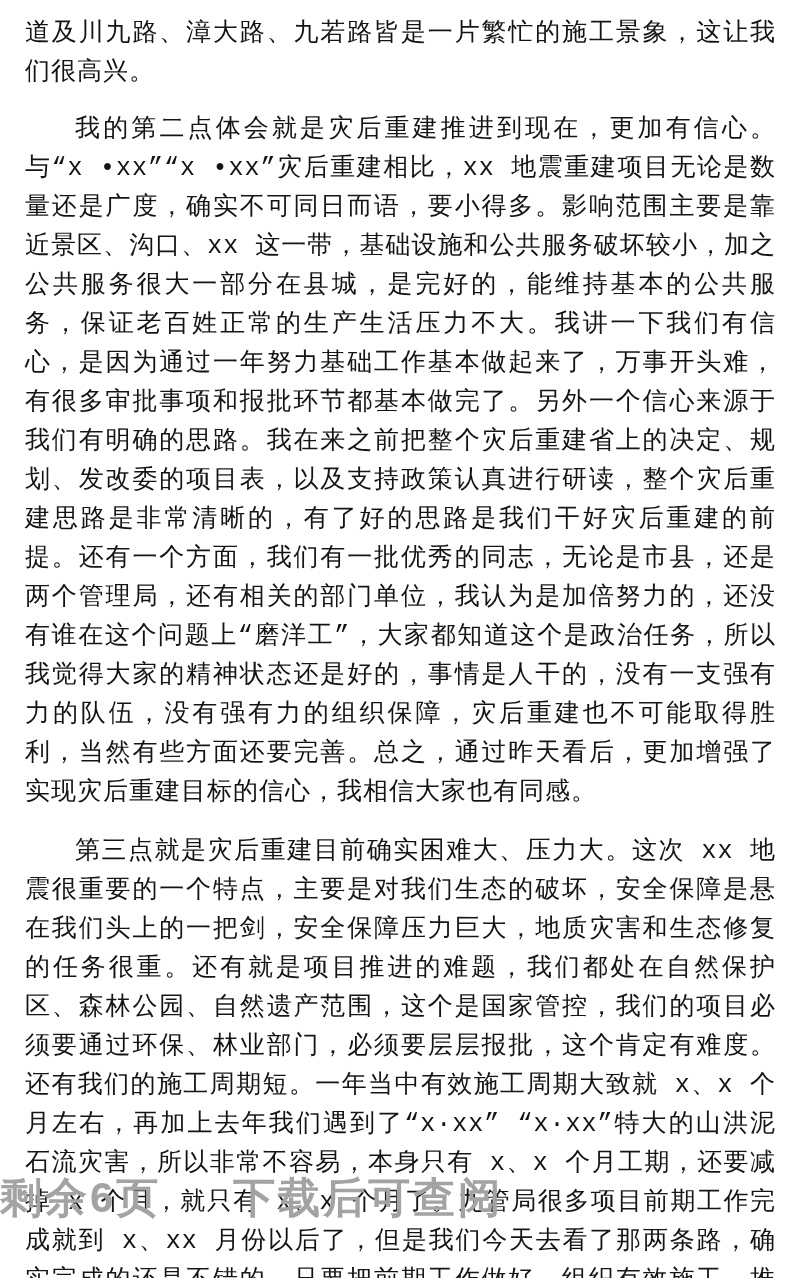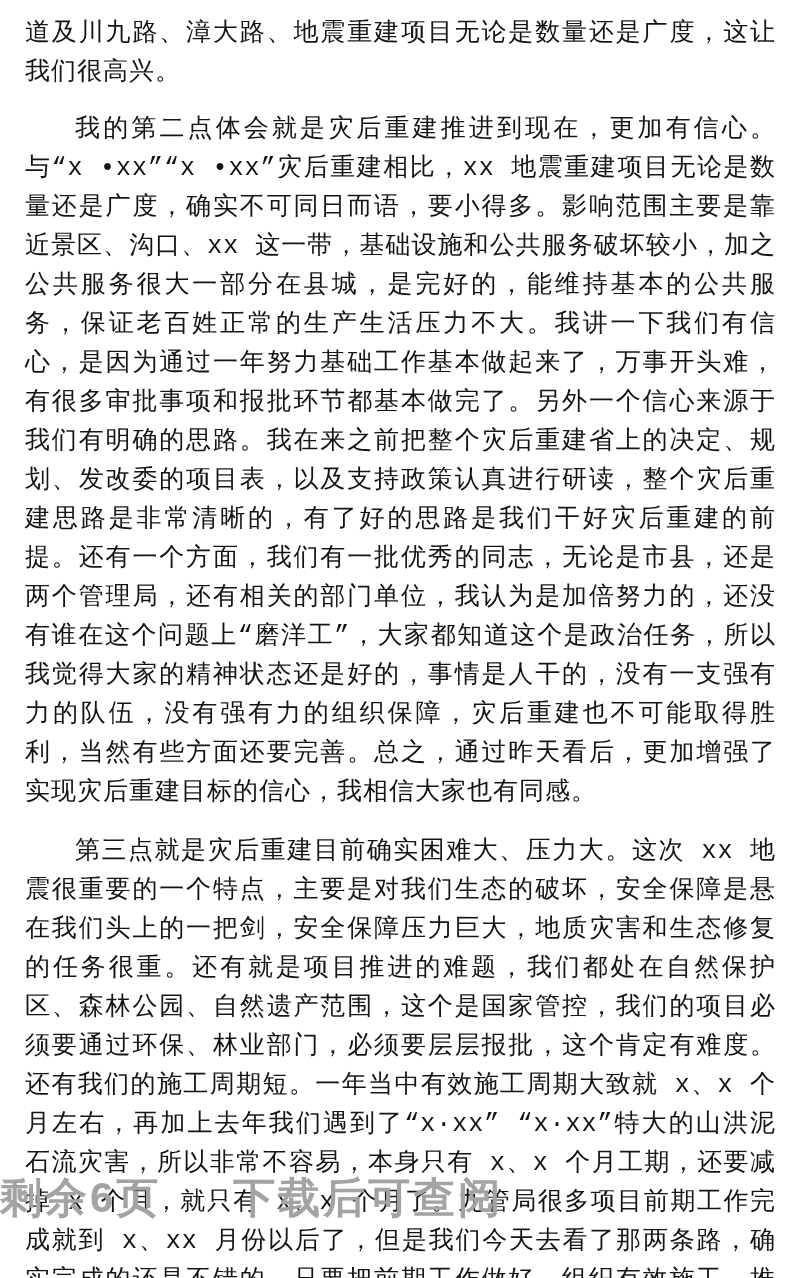--- a/index.html
+++ b/index.html
@@ -51,21 +51,21 @@
     display: inline-block;
     width: 72px;
   }
 </style>
 </head>
 <body>
 
 <div class="page">
 
   <div class="doc-body">
-    <p>道及川九路、漳大路、地震重建项目无论是数量还是广度，这让我们很高兴。</p>
+    <p>道及川九路、漳大路、九若路皆是一片繁忙的施工景象，这让我们很高兴。</p>
     <p class="indent">我的第二点体会就是灾后重建推进到现在，更加有信心。与“x •xx”“x •xx”灾后重建相比，xx 地震重建项目无论是数量还是广度，确实不可同日而语，要小得多。影响范围主要是靠近景区、沟口、xx 这一带，基础设施和公共服务破坏较小，加之公共服务很大一部分在县城，是完好的，能维持基本的公共服务，保证老百姓正常的生产生活压力不大。我讲一下我们有信心，是因为通过一年努力基础工作基本做起来了，万事开头难，有很多审批事项和报批环节都基本做完了。另外一个信心来源于我们有明确的思路。我在来之前把整个灾后重建省上的决定、规划、发改委的项目表，以及支持政策认真进行研读，整个灾后重建思路是非常清晰的，有了好的思路是我们干好灾后重建的前提。还有一个方面，我们有一批优秀的同志，无论是市县，还是两个管理局，还有相关的部门单位，我认为是加倍努力的，还没有谁在这个问题上“磨洋工”，大家都知道这个是政治任务，所以我觉得大家的精神状态还是好的，事情是人干的，没有一支强有力的队伍，没有强有力的组织保障，灾后重建也不可能取得胜利，当然有些方面还要完善。总之，通过昨天看后，更加增强了实现灾后重建目标的信心，我相信大家也有同感。</p>
     <p class="indent">第三点就是灾后重建目前确实困难大、压力大。这次 xx 地震很重要的一个特点，主要是对我们生态的破坏，安全保障是悬在我们头上的一把剑，安全保障压力巨大，地质灾害和生态修复的任务很重。还有就是项目推进的难题，我们都处在自然保护区、森林公园、自然遗产范围，这个是国家管控，我们的项目必须要通过环保、林业部门，必须要层层报批，这个肯定有难度。还有我们的施工周期短。一年当中有效施工周期大致就 x、x 个月左右，再加上去年我们遇到了“x·xx” “x·xx”特大的山洪泥石流灾害，所以非常不容易，本身只有 x、x 个月工期，还要减掉 x 个月，就只有 x、x 个月了。九管局很多项目前期工作完成就到 x、xx 月份以后了，但是我们今天去看了那两条路，确实完成的还是不错的，只要把前期工作做好，组织有效施工，推进是很快的。第</p>
   </div>
 
   <div class="remaining-banner">
     <span>剩余6页</span><span class="gap"></span><span>下载后可查阅</span>
   </div>
 
 </div>
 

